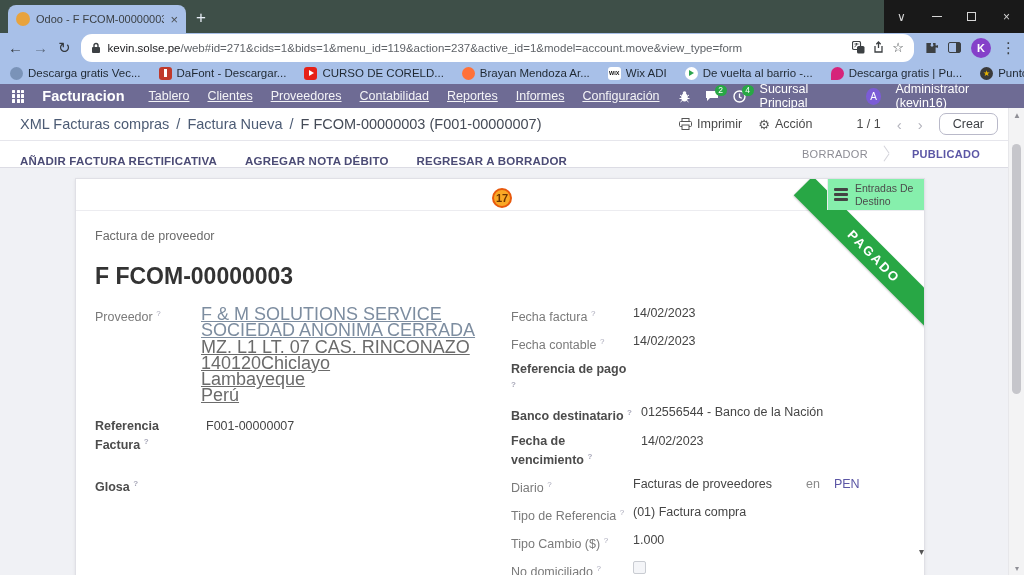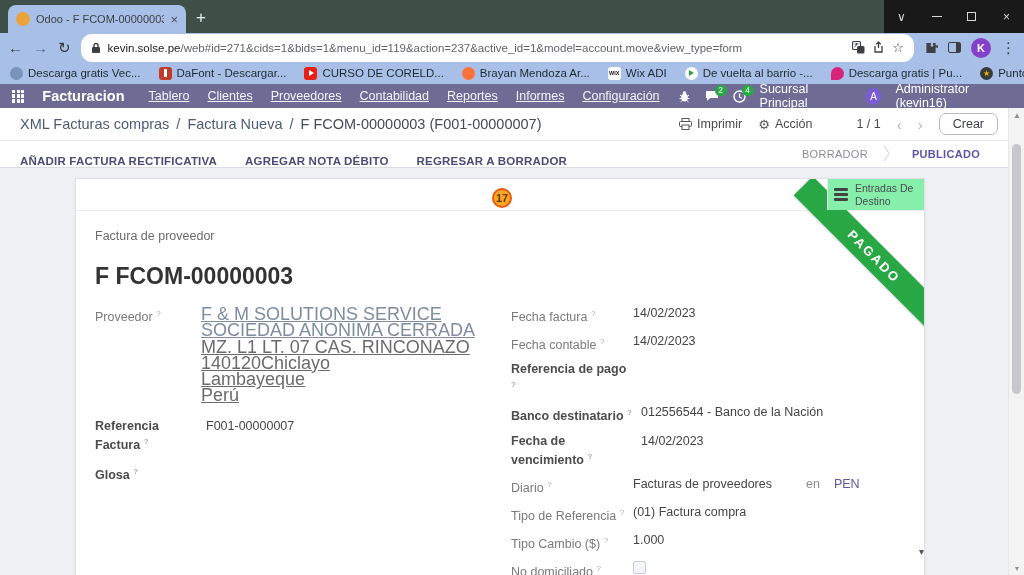--- a/index.html
+++ b/index.html
@@ -347,21 +347,21 @@
               <div class="addr">MZ. L1 LT. 07 CAS. RINCONAZO</div>
               <div class="addr">140120Chiclayo</div>
               <div class="addr">Lambayeque</div>
               <div class="addr">Perú</div>
             </span>
           </div>
           <div class="frow" style="margin-top:15px;">
             <span class="flabel req"><span>Referencia Factura</span> <sup>?</sup></span>
             <span class="fvalue" style="padding-left:5px;">F001-00000007</span>
           </div>
-          <div class="frow" style="margin-top:11px;">
+          <div class="frow" style="margin-top:23px;">
             <span class="flabel req"><span>Glosa</span> <sup>?</sup></span>
             <span class="fvalue"></span>
           </div>
         </div>
 
         <div class="col-right">
           <div class="frow">
             <span class="flabel"><span>Fecha factura</span> <sup>?</sup></span>
             <span class="fvalue">14/02/2023</span>
           </div>

